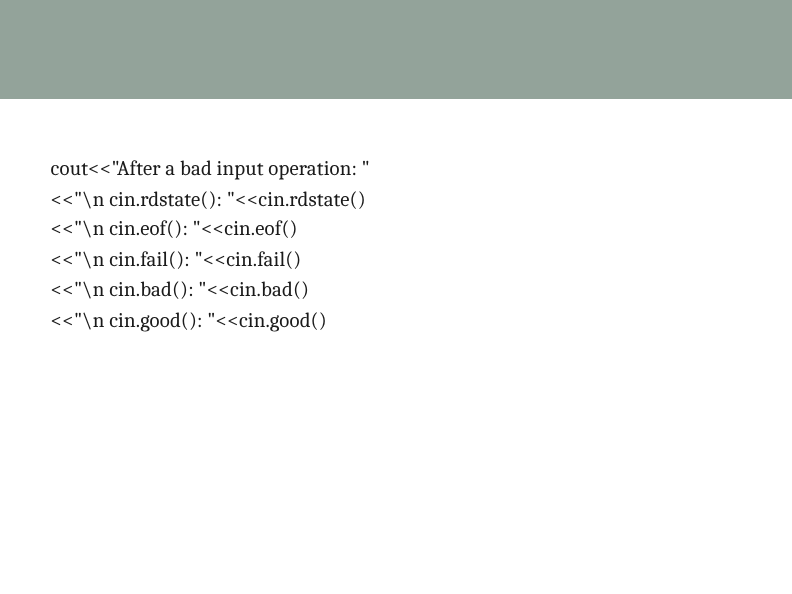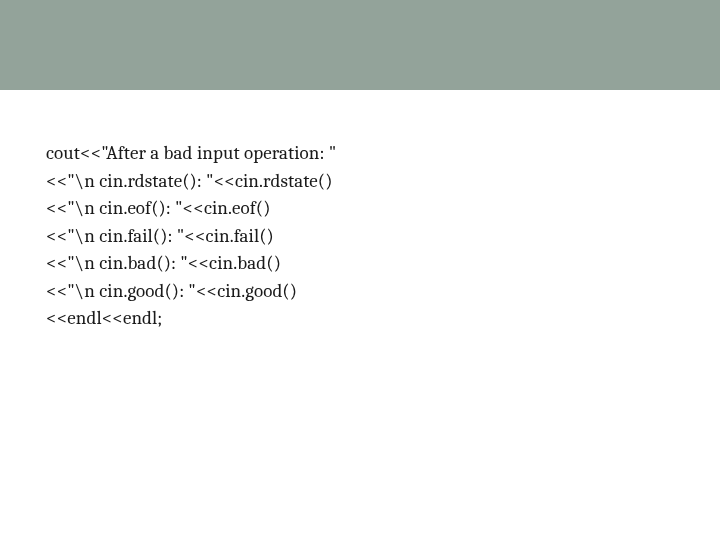--- a/index.html
+++ b/index.html
@@ -32,14 +32,13 @@
 
 <div class="header-bar"></div>
 
 <div class="content">
   <div class="line">cout&lt;&lt;"After a bad input operation: "</div>
   <div class="line">&lt;&lt;"\n cin.rdstate(): "&lt;&lt;cin.rdstate()</div>
   <div class="line">&lt;&lt;"\n cin.eof(): "&lt;&lt;cin.eof()</div>
   <div class="line">&lt;&lt;"\n cin.fail(): "&lt;&lt;cin.fail()</div>
   <div class="line">&lt;&lt;"\n cin.bad(): "&lt;&lt;cin.bad()</div>
   <div class="line">&lt;&lt;"\n cin.good(): "&lt;&lt;cin.good()</div>
-  <div class="line">&lt;&lt;endl&lt;&lt;endl;</div>
 </div>
 
 </body></html>

